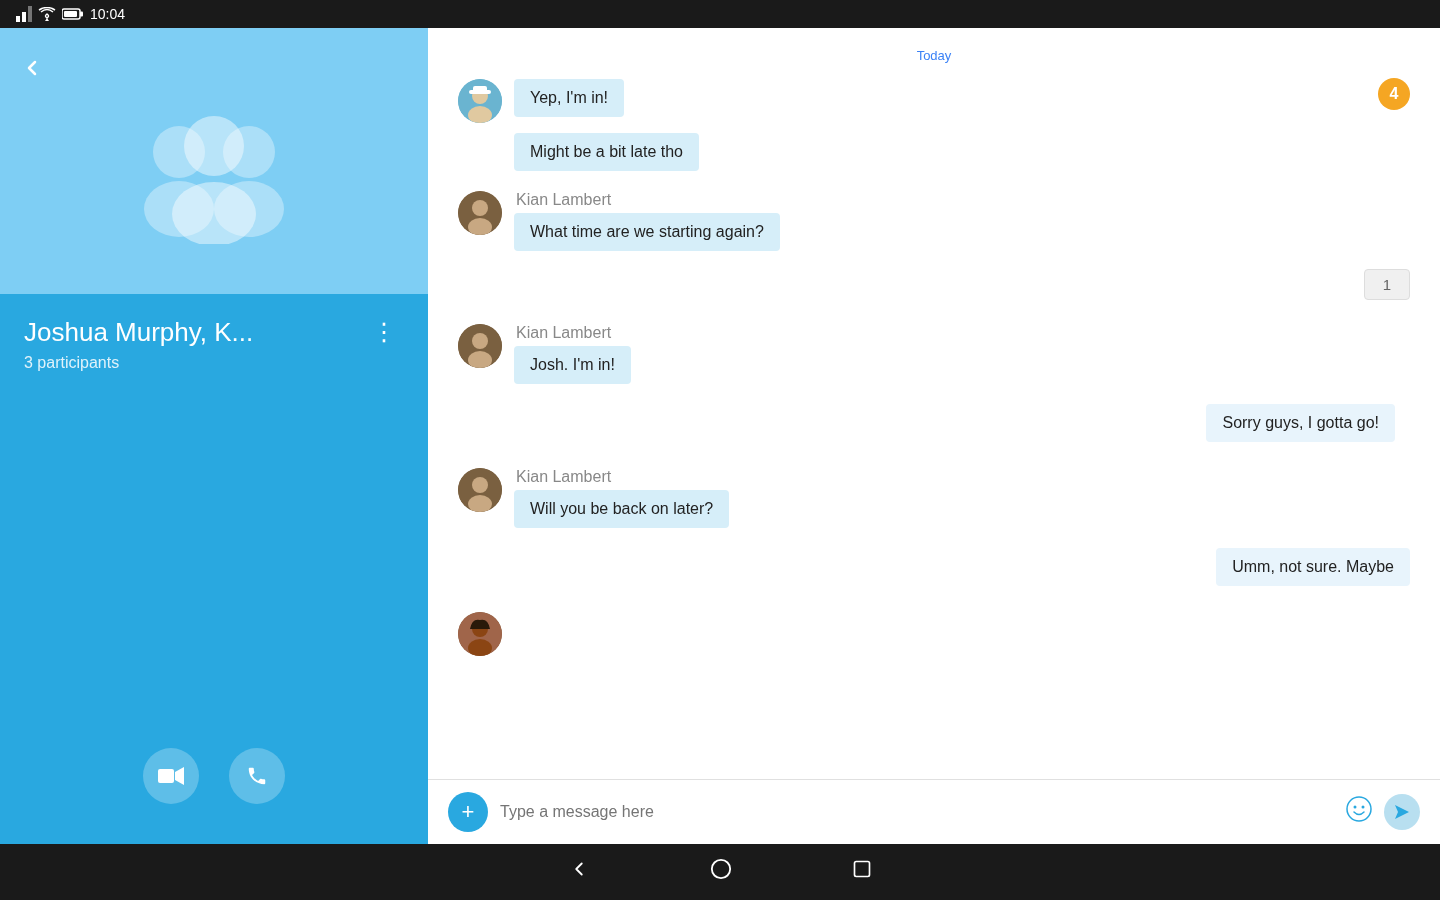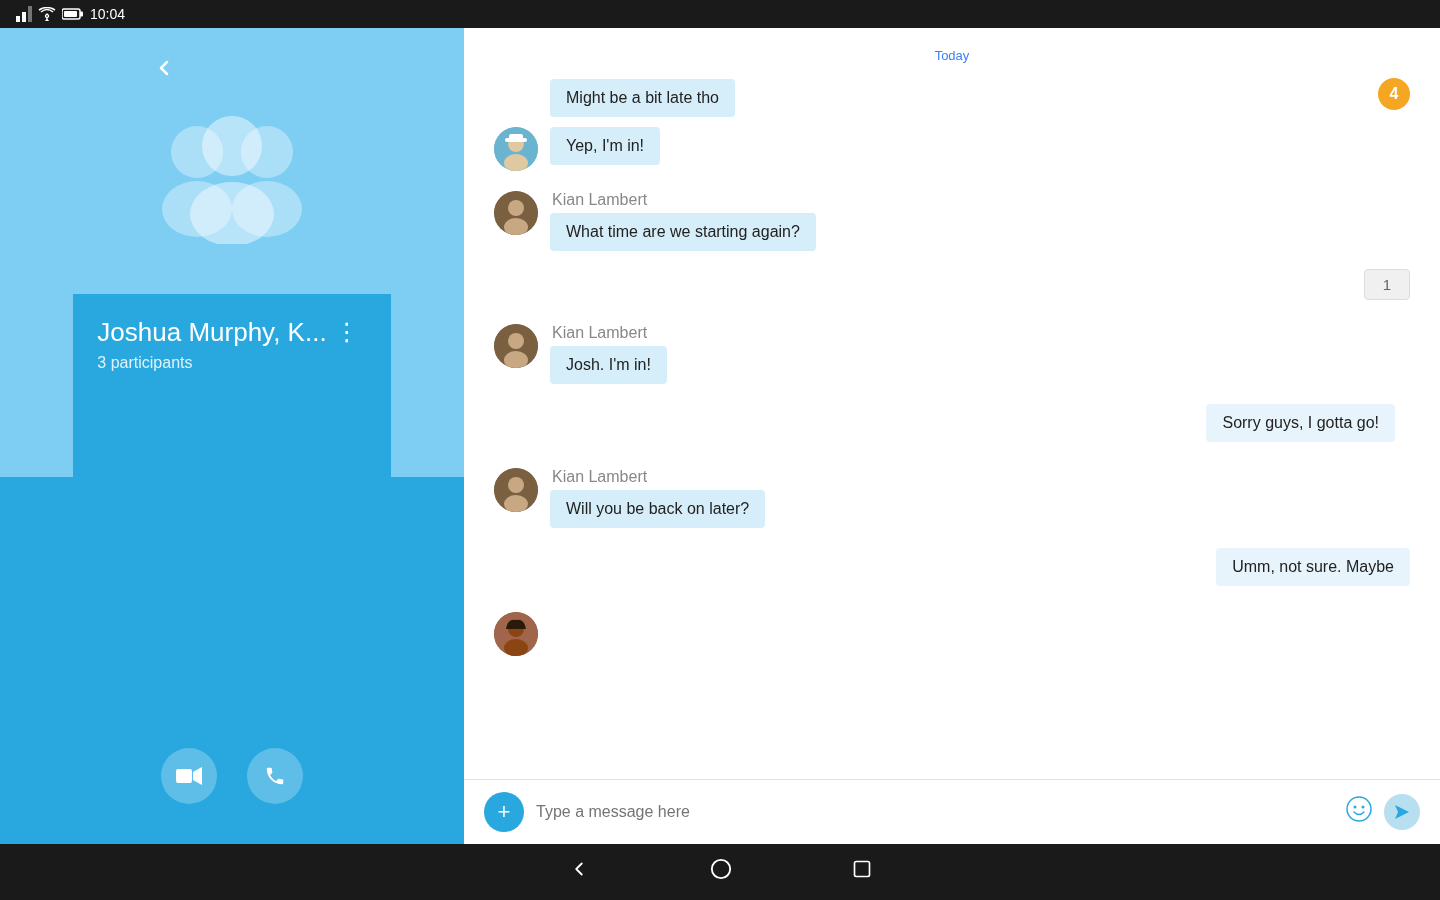--- a/index.html
+++ b/index.html
@@ -37,27 +37,26 @@
 
     
     .main-content {
       display: flex;
       flex: 1;
       overflow: hidden;
     }
 
     
     .sidebar {
-      width: 464px;
+      width: 428px;
       background: linear-gradient(to bottom, #7ecef4 0%, #7ecef4 55%, #29a8e0 55%, #29a8e0 100%);
       display: flex;
       flex-direction: column;
       flex-shrink: 0;
       position: relative;
-      align-items: center;
     }
 
     .sidebar-top {
       background: #7ecef4;
       flex: 0 0 auto;
       padding: 20px 0;
       display: flex;
       flex-direction: column;
       align-items: flex-start;
     }
@@ -378,40 +377,40 @@
     </div>
   </div>
 
   <div class="chat-area">
     <div class="chat-messages relative-wrap">
 
       <div class="notification-badge">4</div>
 
       <div class="date-divider">Today</div>
 
-      <div class="message-row" style="margin-left: 56px;">
-        <div class="message-content">
-          <div class="bubble">Might be a bit late tho</div>
-        </div>
-      </div>
-
       <div class="message-row">
         <div class="avatar-circle" style="background: #6ab4d0; overflow:hidden;">
 
           <svg width="44" height="44" viewBox="0 0 44 44">
             <circle cx="22" cy="22" r="22" fill="#6ab4d0"></circle>
             <circle cx="22" cy="17" r="8" fill="#e0c9a0"></circle>
             <ellipse cx="22" cy="36" rx="12" ry="9" fill="#e0c9a0"></ellipse>
 
             <rect x="11" y="11" width="22" height="4" rx="2" fill="white"></rect>
             <rect x="15" y="7" width="14" height="8" rx="2" fill="white"></rect>
           </svg>
         </div>
         <div class="message-content">
           <div class="bubble">Yep, I'm in!</div>
+        </div>
+      </div>
+
+      <div class="message-row" style="margin-left: 56px;">
+        <div class="message-content">
+          <div class="bubble">Might be a bit late tho</div>
         </div>
       </div>
 
       <div class="message-row" style="margin-top: 10px;">
         <div class="avatar-circle" style="background: #8b7355;">
           <svg width="44" height="44" viewBox="0 0 44 44">
             <circle cx="22" cy="22" r="22" fill="#7a6040"></circle>
             <circle cx="22" cy="17" r="8" fill="#c8a882"></circle>
             <ellipse cx="22" cy="36" rx="12" ry="9" fill="#c8a882"></ellipse>
           </svg>

